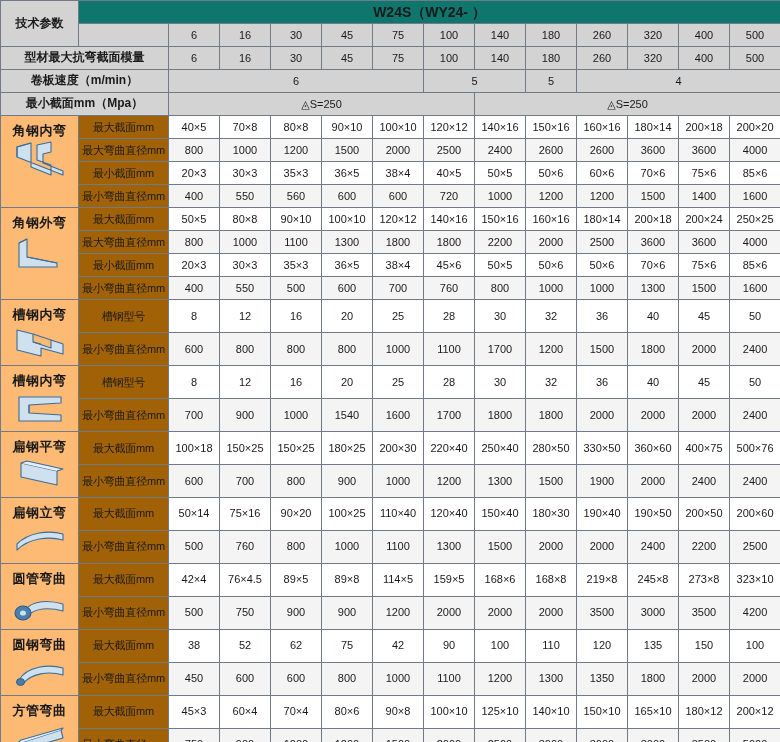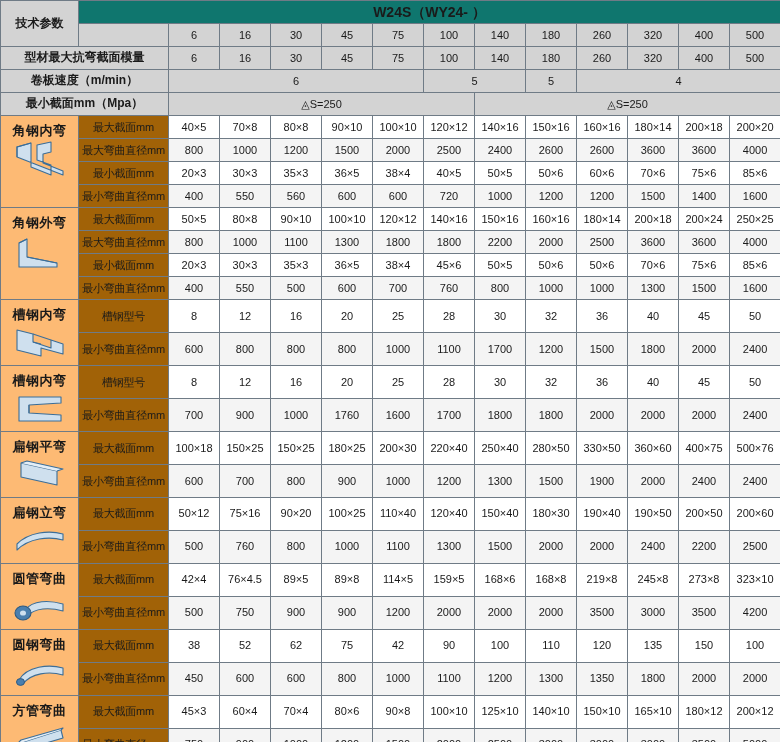--- a/index.html
+++ b/index.html
@@ -331,21 +331,21 @@
         <td class="val">36</td>
         <td class="val">40</td>
         <td class="val">45</td>
         <td class="val">50</td>
       </tr>
       <tr>
         <td class="sublabel">最小弯曲直径mm</td>
         <td class="val alt">700</td>
         <td class="val alt">900</td>
         <td class="val alt">1000</td>
-        <td class="val alt">1760</td>
+        <td class="val alt">1540</td>
         <td class="val alt">1600</td>
         <td class="val alt">1700</td>
         <td class="val alt">1800</td>
         <td class="val alt">1800</td>
         <td class="val alt">2000</td>
         <td class="val alt">2000</td>
         <td class="val alt">2000</td>
         <td class="val alt">2400</td>
       </tr>
       <tr>
@@ -390,21 +390,21 @@
       <tr>
         <td class="groupcell" rowspan="2">
           <span class="grouptitle">扁钢立弯</span>
           <span class="iconwrap">
             <svg width="58" height="30" viewBox="0 0 58 30">
       <path d="M6 18 C18 6, 38 4, 52 8 L52 14 C38 10, 18 12, 6 24 Z" fill="#cfe0ee" stroke="#3b6e99" stroke-width="1.1" stroke-linejoin="round"></path>
     </svg>
           </span>
         </td>
         <td class="sublabel">最大截面mm</td>
-        <td class="val">50×12</td>
+        <td class="val">50×14</td>
         <td class="val">75×16</td>
         <td class="val">90×20</td>
         <td class="val">100×25</td>
         <td class="val">110×40</td>
         <td class="val">120×40</td>
         <td class="val">150×40</td>
         <td class="val">180×30</td>
         <td class="val">190×40</td>
         <td class="val">190×50</td>
         <td class="val">200×50</td>

